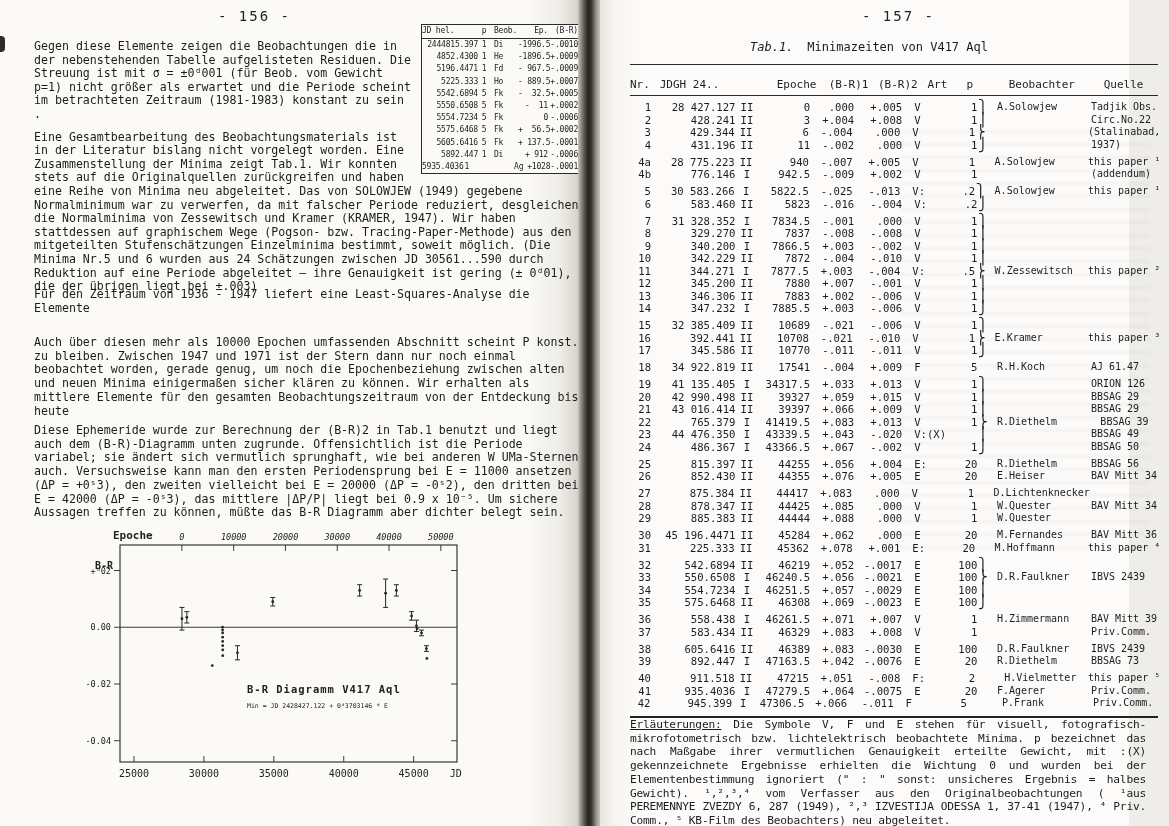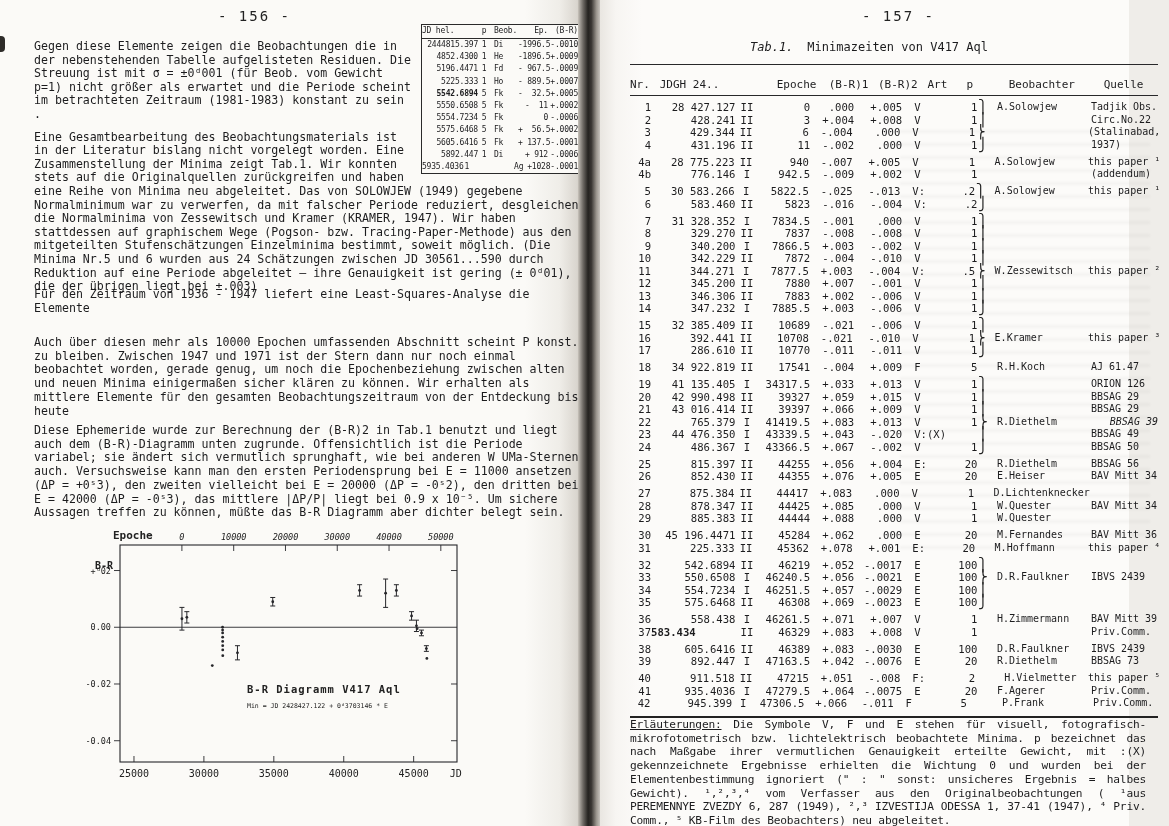--- a/index.html
+++ b/index.html
@@ -98,21 +98,21 @@
               <span class="st-cell" style="width: 30px; text-align: right;">-.0009</span>
             </div>
             <div class="st-row">
               <span class="st-cell" style="width: 56px; text-align: right;">5225.333</span>
               <span class="st-cell" style="width: 12px; text-align: center;">1</span>
               <span class="st-cell" style="width: 24px; text-align: left; padding-left: 4px;">Ho</span>
               <span class="st-cell" style="width: 30px; text-align: right;">- 889.5</span>
               <span class="st-cell" style="width: 30px; text-align: right;">+.0007</span>
             </div>
             <div class="st-row">
-              <span class="st-cell" style="width: 56px; text-align: right; font-weight: bold;">5542.6894</span>
+              <span class="st-cell" style="width: 56px; text-align: right;">5542.6894</span>
               <span class="st-cell" style="width: 12px; text-align: center;">5</span>
               <span class="st-cell" style="width: 24px; text-align: left; padding-left: 4px;">Fk</span>
               <span class="st-cell" style="width: 30px; text-align: right;">-  32.5</span>
               <span class="st-cell" style="width: 30px; text-align: right;">+.0005</span>
             </div>
             <div class="st-row">
               <span class="st-cell" style="width: 56px; text-align: right;">5550.6508</span>
               <span class="st-cell" style="width: 12px; text-align: center;">5</span>
               <span class="st-cell" style="width: 24px; text-align: left; padding-left: 4px;">Fk</span>
               <span class="st-cell" style="width: 30px; text-align: right;">-  11</span>
@@ -528,21 +528,21 @@
             <span class="mcell" style="width: 46px; text-align: right;">-.021</span>
             <span class="mcell" style="width: 50px; text-align: right;">-.010</span>
             <span class="mcell" style="width: 40px; text-align: left; padding-left: 12px;">V</span>
             <span class="mcell" style="width: 26px; text-align: right;">1</span>
             <span class="mcell brace" style="width: 12px; text-align: center;">⎬</span>
             <span class="mcell small" style="width: 96px; text-align: left; padding-left: 8px;">E.Kramer</span>
             <span class="mcell small" style="width: 70px; text-align: left; padding-left: 2px;">this paper ³</span>
           </div>
           <div class="mt-row">
             <span class="mcell" style="width: 22px; text-align: right;">17</span>
-            <span class="mcell" style="width: 88px; text-align: right;">286.610</span>
+            <span class="mcell" style="width: 88px; text-align: right;">345.586</span>
             <span class="mcell" style="width: 24px; text-align: center;">II</span>
             <span class="mcell" style="width: 54px; text-align: right;">10770</span>
             <span class="mcell" style="width: 46px; text-align: right;">-.011</span>
             <span class="mcell" style="width: 50px; text-align: right;">-.011</span>
             <span class="mcell" style="width: 40px; text-align: left; padding-left: 12px;">V</span>
             <span class="mcell" style="width: 26px; text-align: right;">1</span>
             <span class="mcell brace" style="width: 12px; text-align: center;">⎭</span>
             <span class="mcell small" style="width: 96px; text-align: left; padding-left: 8px;"></span>
             <span class="mcell small" style="width: 70px; text-align: left; padding-left: 2px;"></span>
           </div>
@@ -602,21 +602,21 @@
             <span class="mcell" style="width: 22px; text-align: right;">22</span>
             <span class="mcell" style="width: 88px; text-align: right;">765.379</span>
             <span class="mcell" style="width: 24px; text-align: center;">I</span>
             <span class="mcell" style="width: 54px; text-align: right;">41419.5</span>
             <span class="mcell" style="width: 46px; text-align: right;">+.083</span>
             <span class="mcell" style="width: 50px; text-align: right;">+.013</span>
             <span class="mcell" style="width: 40px; text-align: left; padding-left: 12px;">V</span>
             <span class="mcell" style="width: 26px; text-align: right;">1</span>
             <span class="mcell brace" style="width: 12px; text-align: center;">⎬</span>
             <span class="mcell small" style="width: 96px; text-align: left; padding-left: 8px;">R.Diethelm</span>
-            <span class="mcell small" style="width: 70px; text-align: right; padding-left: 2px; font-style: italic;">BBSAG 39</span>
+            <span class="mcell small" style="width: 70px; text-align: center; padding-left: 2px;">BBSAG 39</span>
           </div>
           <div class="mt-row">
             <span class="mcell" style="width: 22px; text-align: right;">23</span>
             <span class="mcell" style="width: 88px; text-align: right;">44 476.350</span>
             <span class="mcell" style="width: 24px; text-align: center;">I</span>
             <span class="mcell" style="width: 54px; text-align: right;">43339.5</span>
             <span class="mcell" style="width: 46px; text-align: right;">+.043</span>
             <span class="mcell" style="width: 50px; text-align: right;">-.020</span>
             <span class="mcell" style="width: 40px; text-align: left; padding-left: 12px;">V:(X)</span>
             <span class="mcell" style="width: 26px; text-align: right;"></span>
@@ -788,21 +788,21 @@
             <span class="mcell" style="width: 46px; text-align: right;">+.071</span>
             <span class="mcell" style="width: 50px; text-align: right;">+.007</span>
             <span class="mcell" style="width: 40px; text-align: left; padding-left: 12px;">V</span>
             <span class="mcell" style="width: 26px; text-align: right;">1</span>
             <span class="mcell brace" style="width: 12px; text-align: center;"></span>
             <span class="mcell small" style="width: 96px; text-align: left; padding-left: 8px;">H.Zimmermann</span>
             <span class="mcell small" style="width: 70px; text-align: left; padding-left: 2px;">BAV Mitt 39</span>
           </div>
           <div class="mt-row">
             <span class="mcell" style="width: 22px; text-align: right;">37</span>
-            <span class="mcell" style="width: 88px;  font-weight: bold;">583.434</span>
+            <span class="mcell" style="width: 88px; text-align: right;">583.434</span>
             <span class="mcell" style="width: 24px; text-align: center;">II</span>
             <span class="mcell" style="width: 54px; text-align: right;">46329</span>
             <span class="mcell" style="width: 46px; text-align: right;">+.083</span>
             <span class="mcell" style="width: 50px; text-align: right;">+.008</span>
             <span class="mcell" style="width: 40px; text-align: left; padding-left: 12px;">V</span>
             <span class="mcell" style="width: 26px; text-align: right;">1</span>
             <span class="mcell brace" style="width: 12px; text-align: center;"></span>
             <span class="mcell small" style="width: 96px; text-align: left; padding-left: 8px;"></span>
             <span class="mcell small" style="width: 70px; text-align: left; padding-left: 2px;">Priv.Comm.</span>
           </div>

